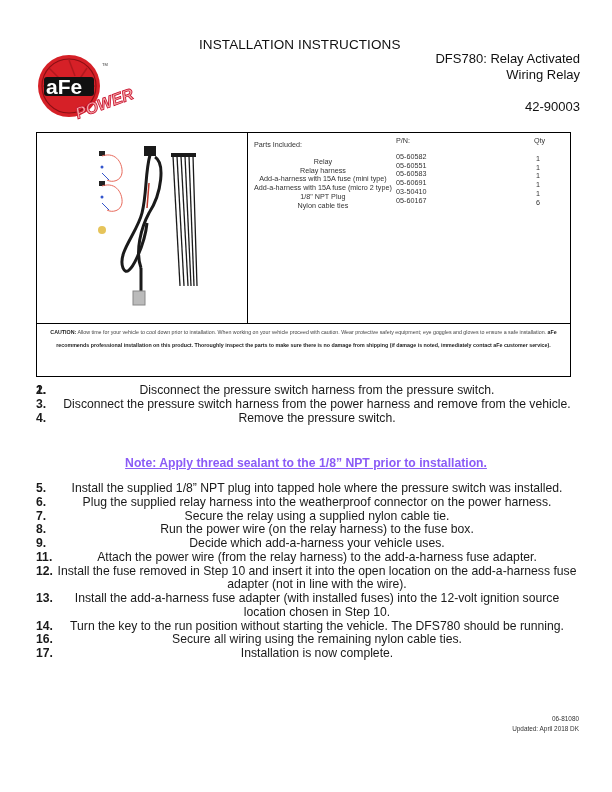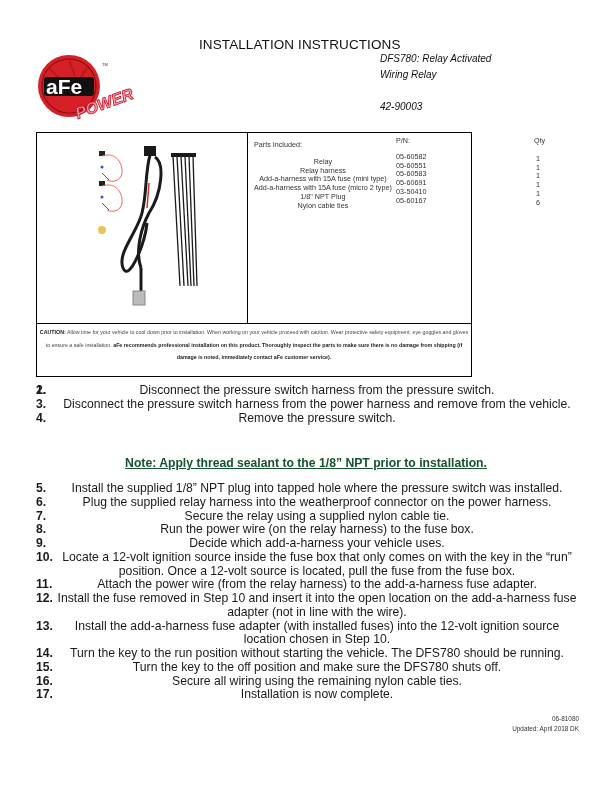--- a/index.html
+++ b/index.html
@@ -1,31 +1,31 @@
 <!DOCTYPE html>
 <html><head>
 <meta charset="utf-8">
 <style>
   html, body { margin: 0; padding: 0; background: #ffffff; }
   body { width: 612px; height: 792px; position: relative; overflow: hidden; font-family: "Liberation Sans", sans-serif; color: #111; }
   .abs { position: absolute; text-align: center; }
   .title { left: 0; width: 545px; top: 37px; text-align: center; font-size: 13.5px; letter-spacing: 0.1px; }
   .title span { position: absolute; left: 167px; white-space: nowrap; margin-left: 32px; }
-  .product { left: 380px; width: 200px; text-align: left; font-size: 10px; line-height: 16px; font-style: italic; }
+  .product { left: 380px; width: 200px; text-align: right; font-size: 13px; line-height: 16px; }
   .logo { left: 35px; top: 50px; width: 110px; height: 72px; }
-  table.parts { position: absolute; left: 36px; top: 132px; width: 436px; border-collapse: collapse; }
+  table.parts { position: absolute; left: 36px; top: 132px; width: 535px; border-collapse: collapse; }
   table.parts td { border: 1.5px solid #000; padding: 0; vertical-align: top; }
   .imgcell { width: 210px; height: 186px; position: relative; }
   .partscell { position: relative; font-size: 7.2px; color: #333; }
   .caution { height: 50px; text-align: center; font-size: 5.3px; line-height: 12.5px; color: #444; padding-top: 2px !important; }
   .caution b { color: #222; }
   .steps { left: 36px; top: 384px; width: 545px; font-size: 12.2px; line-height: 13.75px; color: #1a1a1a; }
   .step { position: relative; padding-left: 17px; }
   .step .num { position: absolute; left: 0; top: 0; font-weight: bold; }
-  .note { left: 0; width: 612px; top: 456px; text-align: center; font-weight: bold; font-size: 12.2px; text-decoration: underline; color: #14532d; }
+  .note { left: 0; width: 612px; top: 456px; text-align: center; font-weight: bold; font-size: 12.2px; text-decoration: underline; color: #8b5cf6; }
   .footer { right: 33px; top: 714px; text-align: right; font-size: 6.4px; line-height: 10px; color: #333; }
 </style>
 </head>
 <body>
 
 <div class="abs title">
     <span>INSTALLATION INSTRUCTIONS</span>
   </div>
 
 <div class="abs product" style="top:51px;">
@@ -140,26 +140,24 @@
 </div>
 
 <div class="abs note">Note: Apply thread sealant to the 1/8” NPT prior to installation.</div>
 
 <div class="abs steps" style="top:482px;">
   <div class="step"><span class="num">5.</span><span>Install the supplied 1/8” NPT plug into tapped hole where the pressure switch was installed.</span></div>
   <div class="step"><span class="num">6.</span><span>Plug the supplied relay harness into the weatherproof connector on the power harness.</span></div>
   <div class="step"><span class="num">7.</span><span>Secure the relay using a supplied nylon cable tie.</span></div>
   <div class="step"><span class="num">8.</span><span>Run the power wire (on the relay harness) to the fuse box.</span></div>
   <div class="step"><span class="num">9.</span><span>Decide which add-a-harness your vehicle uses.</span></div>
-  <div class="step"><span class="num">10.</span><span>Locate a 12-volt ignition source inside the fuse box that only comes on with the key in the “run” position. Once a 12-volt source is located, pull the fuse from the fuse box.</span></div>
   <div class="step"><span class="num">11.</span><span>Attach the power wire (from the relay harness) to the add-a-harness fuse adapter.</span></div>
   <div class="step"><span class="num">12.</span><span>Install the fuse removed in Step 10 and insert it into the open location on the add-a-harness fuse adapter (not in line with the wire).</span></div>
   <div class="step"><span class="num">13.</span><span>Install the add-a-harness fuse adapter (with installed fuses) into the 12-volt ignition source location chosen in Step 10.</span></div>
   <div class="step"><span class="num">14.</span><span>Turn the key to the run position without starting the vehicle. The DFS780 should be running.</span></div>
-  <div class="step"><span class="num">15.</span><span>Turn the key to the off position and make sure the DFS780 shuts off.</span></div>
   <div class="step"><span class="num">16.</span><span>Secure all wiring using the remaining nylon cable ties.</span></div>
   <div class="step"><span class="num">17.</span><span>Installation is now complete.</span></div>
 </div>
 
 <div class="abs footer">
   <div>06-81080</div>
   <div>Updated: April 2018 DK</div>
 </div>
 
 </body></html>

